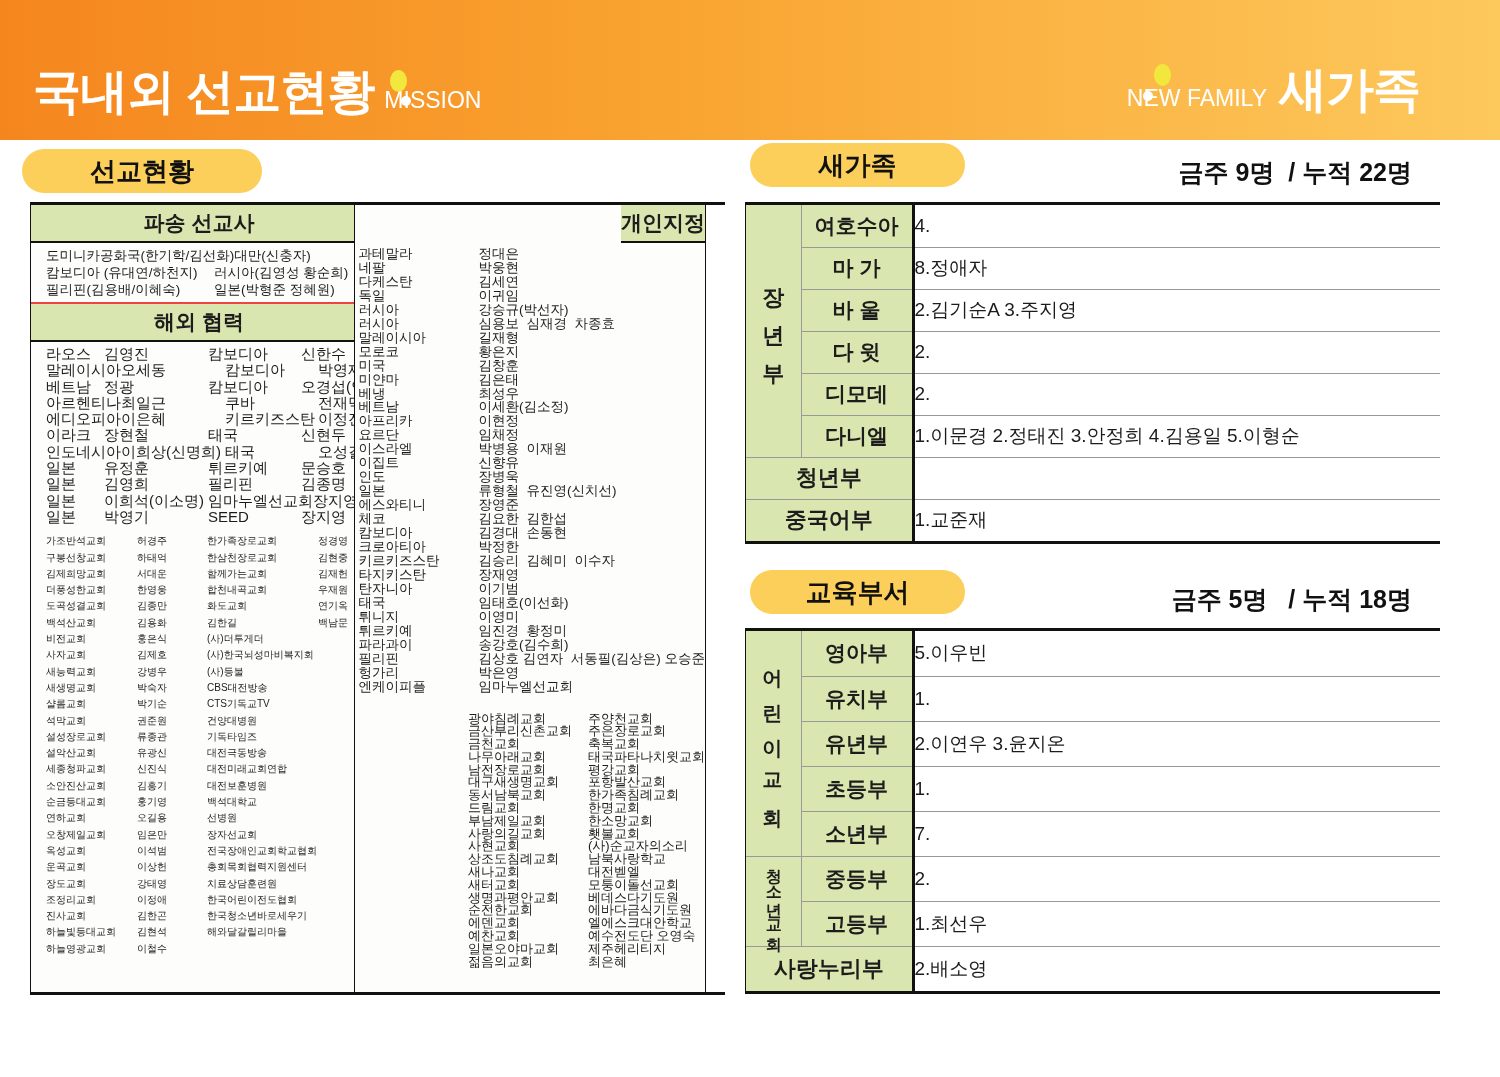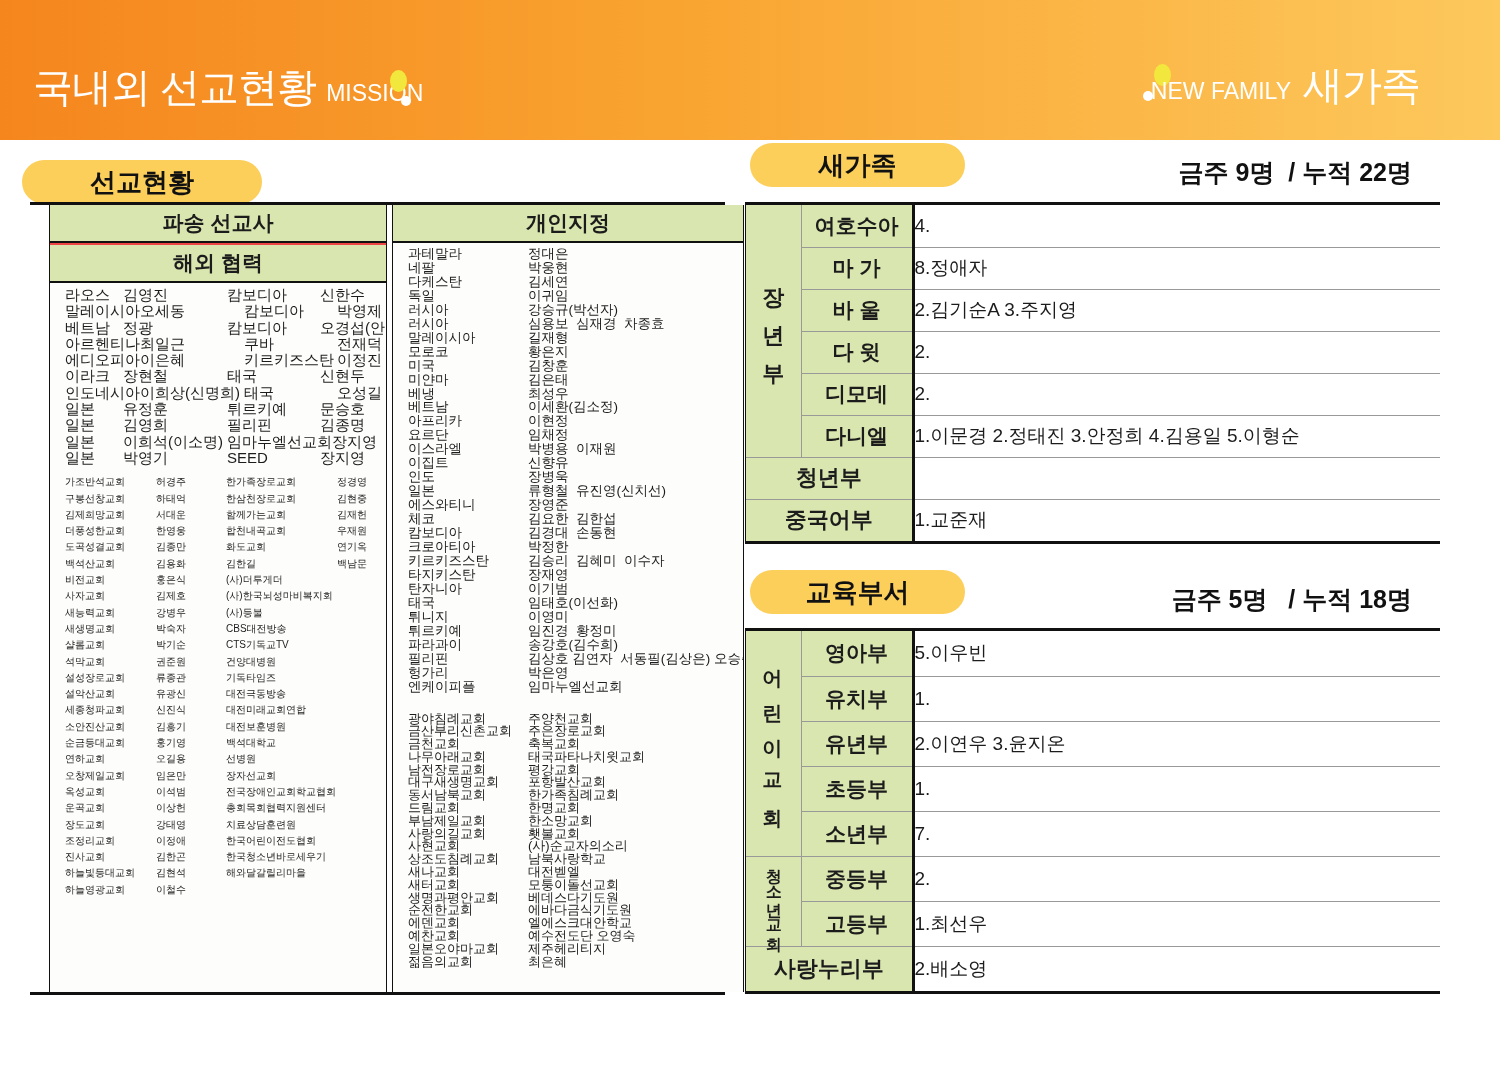--- a/index.html
+++ b/index.html
@@ -4,43 +4,43 @@
 <style>
   html,body { margin:0; padding:0; }
   body {
     width:1500px; height:1077px; position:relative; background:#ffffff;
     font-family:"Liberation Sans", sans-serif; color:#1c1c1c; overflow:hidden;
   }
   
   .band { position:absolute; left:0; top:0; width:1500px; height:140px;
     background:linear-gradient(90deg,#F5861E 0%, #F9A431 45%, #FDC85C 100%); }
   .band-left { position:absolute; left:33px; top:60px; display:flex; align-items:baseline; }
-  .band-title { font-size:40px; font-weight:normal; color:#ffffff; letter-spacing:-1px; }
+  .band-title { font-size:48px; font-weight:bold; color:#ffffff; letter-spacing:-1px; }
   .band-tag { font-size:23px; color:#ffffff; margin-left:10px; }
   .band-right { position:absolute; right:80px; top:58px; display:flex; align-items:baseline; }
   .dot-y { position:absolute; width:17px; height:22px; border-radius:50%; background:#F2E73C; }
   .dot-w { position:absolute; width:10px; height:10px; border-radius:50%; background:#ffffff; }
   
   .pill { position:absolute; height:44px; background:#FCCF5B; border-radius:24px;
     display:flex; align-items:center; justify-content:center;
     font-size:26px; font-weight:bold; color:#111; }
-  .pill-mission { left:22px; top:160px; width:240px; }
+  .pill-mission { left:22px; top:149px; width:240px; }
   .pill-nf { left:750px; top:143px; width:215px; }
   .pill-edu { left:750px; top:570px; width:215px; }
   .summary { position:absolute; right:88px; font-size:25px; font-weight:bold; white-space:pre; color:#111; }
   .summary-nf { top:156px; }
   .summary-edu { top:583px; }
   
   .left-panel { position:absolute; left:30px; top:202px; width:695px; height:793px;
     border-top:3px solid #111; border-bottom:3px solid #111; box-sizing:border-box; }
   .lp-col { position:absolute; top:0; height:100%; box-sizing:border-box;
     border-left:1.5px solid #111; border-right:1.5px solid #111;
-    display:flex; flex-direction:column; background:#fdfdfb;margin-left:19px; }
+    display:flex; flex-direction:column; background:#fdfdfb; }
   .lp-col1 { left:0; width:338px; }
-  .lp-col2 { left:343px; width:352px; }
+  .lp-col2 { left:324px; width:352px;align-items:flex-end; }
   .sec-header { flex:none; height:36px; line-height:36px; text-align:center;
     background:#D9E6AF; font-size:21px; font-weight:bold;
     border-top:2px solid #ef4444; border-bottom:2px solid #111; }
   .sec-header.first { border-top:none; }
   .sec-body { flex:none; padding-top:4px; padding-bottom:4px; overflow:hidden; }
   .sec-body.grow { flex:1; }
   .trow { display:flex; padding-left:15px; white-space:pre; }
   .trow span { display:block; white-space:pre; }
   .disp .trow { line-height:17px; font-size:13.5px; }
   .disp .c0 { min-width:168px; }
@@ -96,20 +96,28 @@
 <div class="pill pill-mission">선교현황</div>
 <div class="pill pill-nf">새가족</div>
 <div class="summary summary-nf">금주 9명  / 누적 22명</div>
 <div class="pill pill-edu">교육부서</div>
 <div class="summary summary-edu">금주 5명   / 누적 18명</div>
 
 <div class="left-panel">
 
   <div class="lp-col lp-col1">
     <div class="sec-header first">파송 선교사</div>
+    <div class="sec-body disp">
+
+        <div class="trow"><span class="c0">도미니카공화국(한기학/김선화)</span><span class="c1">대만(신충자)</span></div>
+
+        <div class="trow"><span class="c0">캄보디아 (유대연/하천지)</span><span class="c1">러시아(김영성 황순희)</span></div>
+
+        <div class="trow"><span class="c0">필리핀(김용배/이혜숙)</span><span class="c1">일본(박형준 정혜원)</span></div>
+      </div>
     <div class="sec-header">해외 협력</div>
     <div class="sec-body ovs">
 
         <div class="trow"><span class="c0">라오스</span><span class="c1">김영진</span><span class="c2">캄보디아</span><span class="c3">신한수</span></div>
 
         <div class="trow"><span class="c0">말레이시아</span><span class="c1">오세동</span><span class="c2">캄보디아</span><span class="c3">박영제</span></div>
 
         <div class="trow"><span class="c0">베트남</span><span class="c1">정광</span><span class="c2">캄보디아</span><span class="c3">오경섭(안병이)</span></div>
 
         <div class="trow"><span class="c0">아르헨티나</span><span class="c1">최일근</span><span class="c2">쿠바</span><span class="c3">전재덕</span></div>

